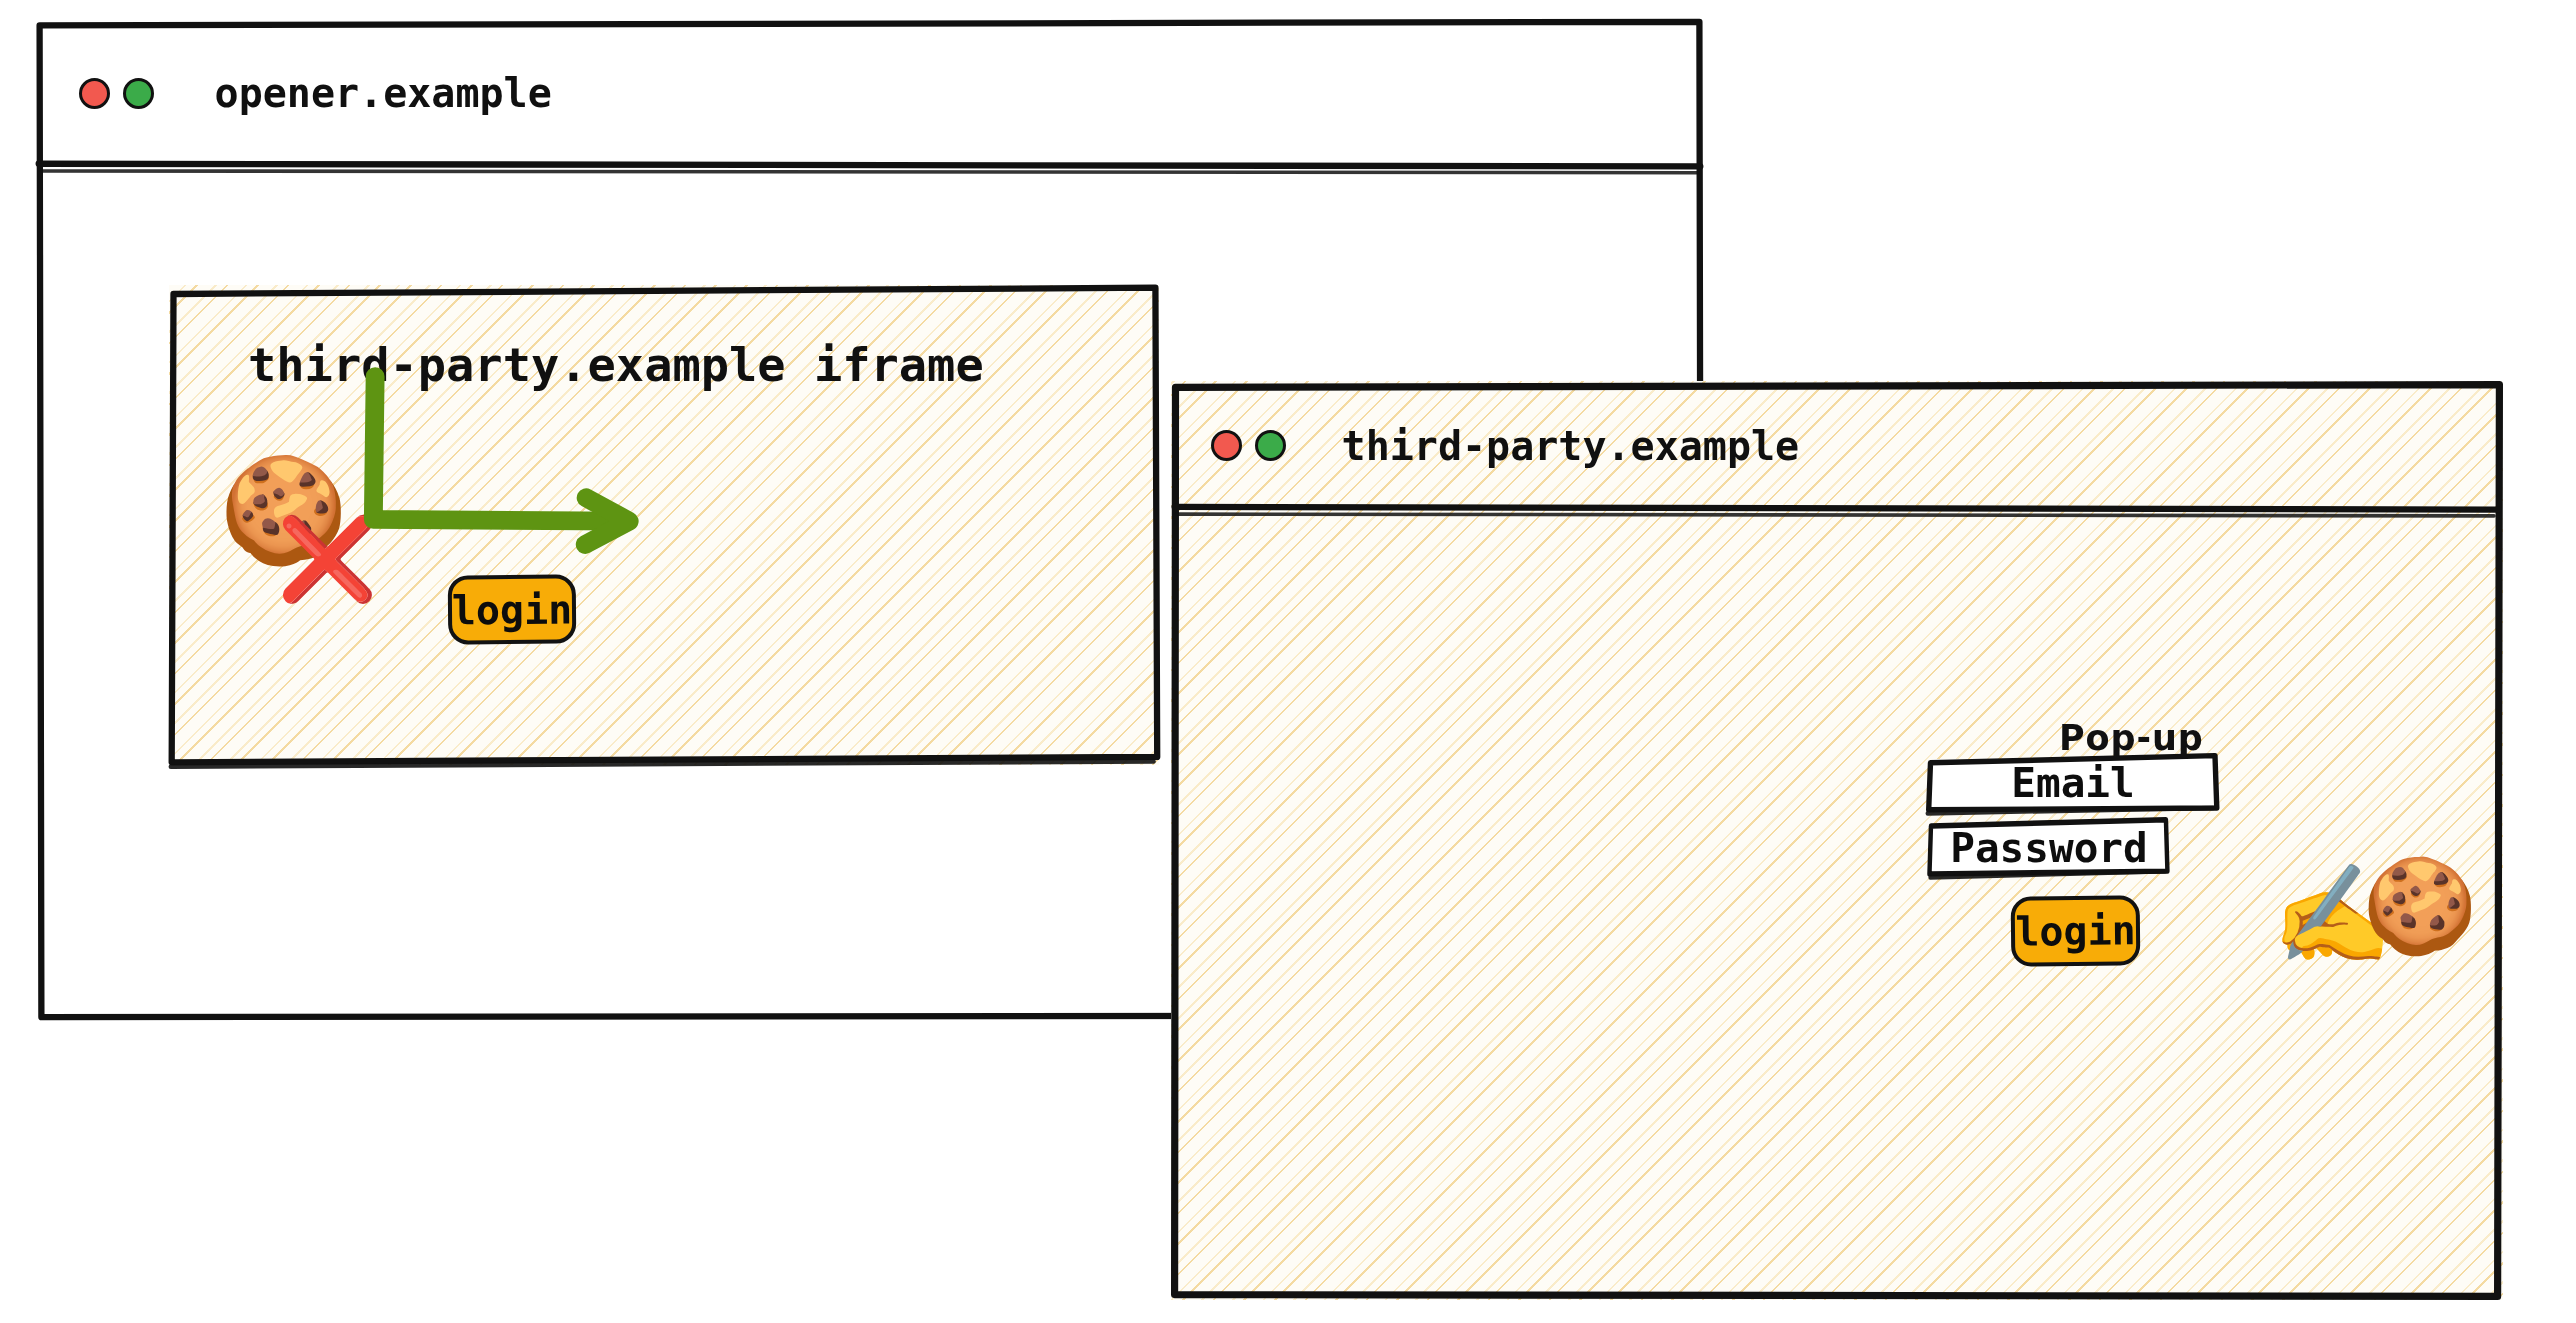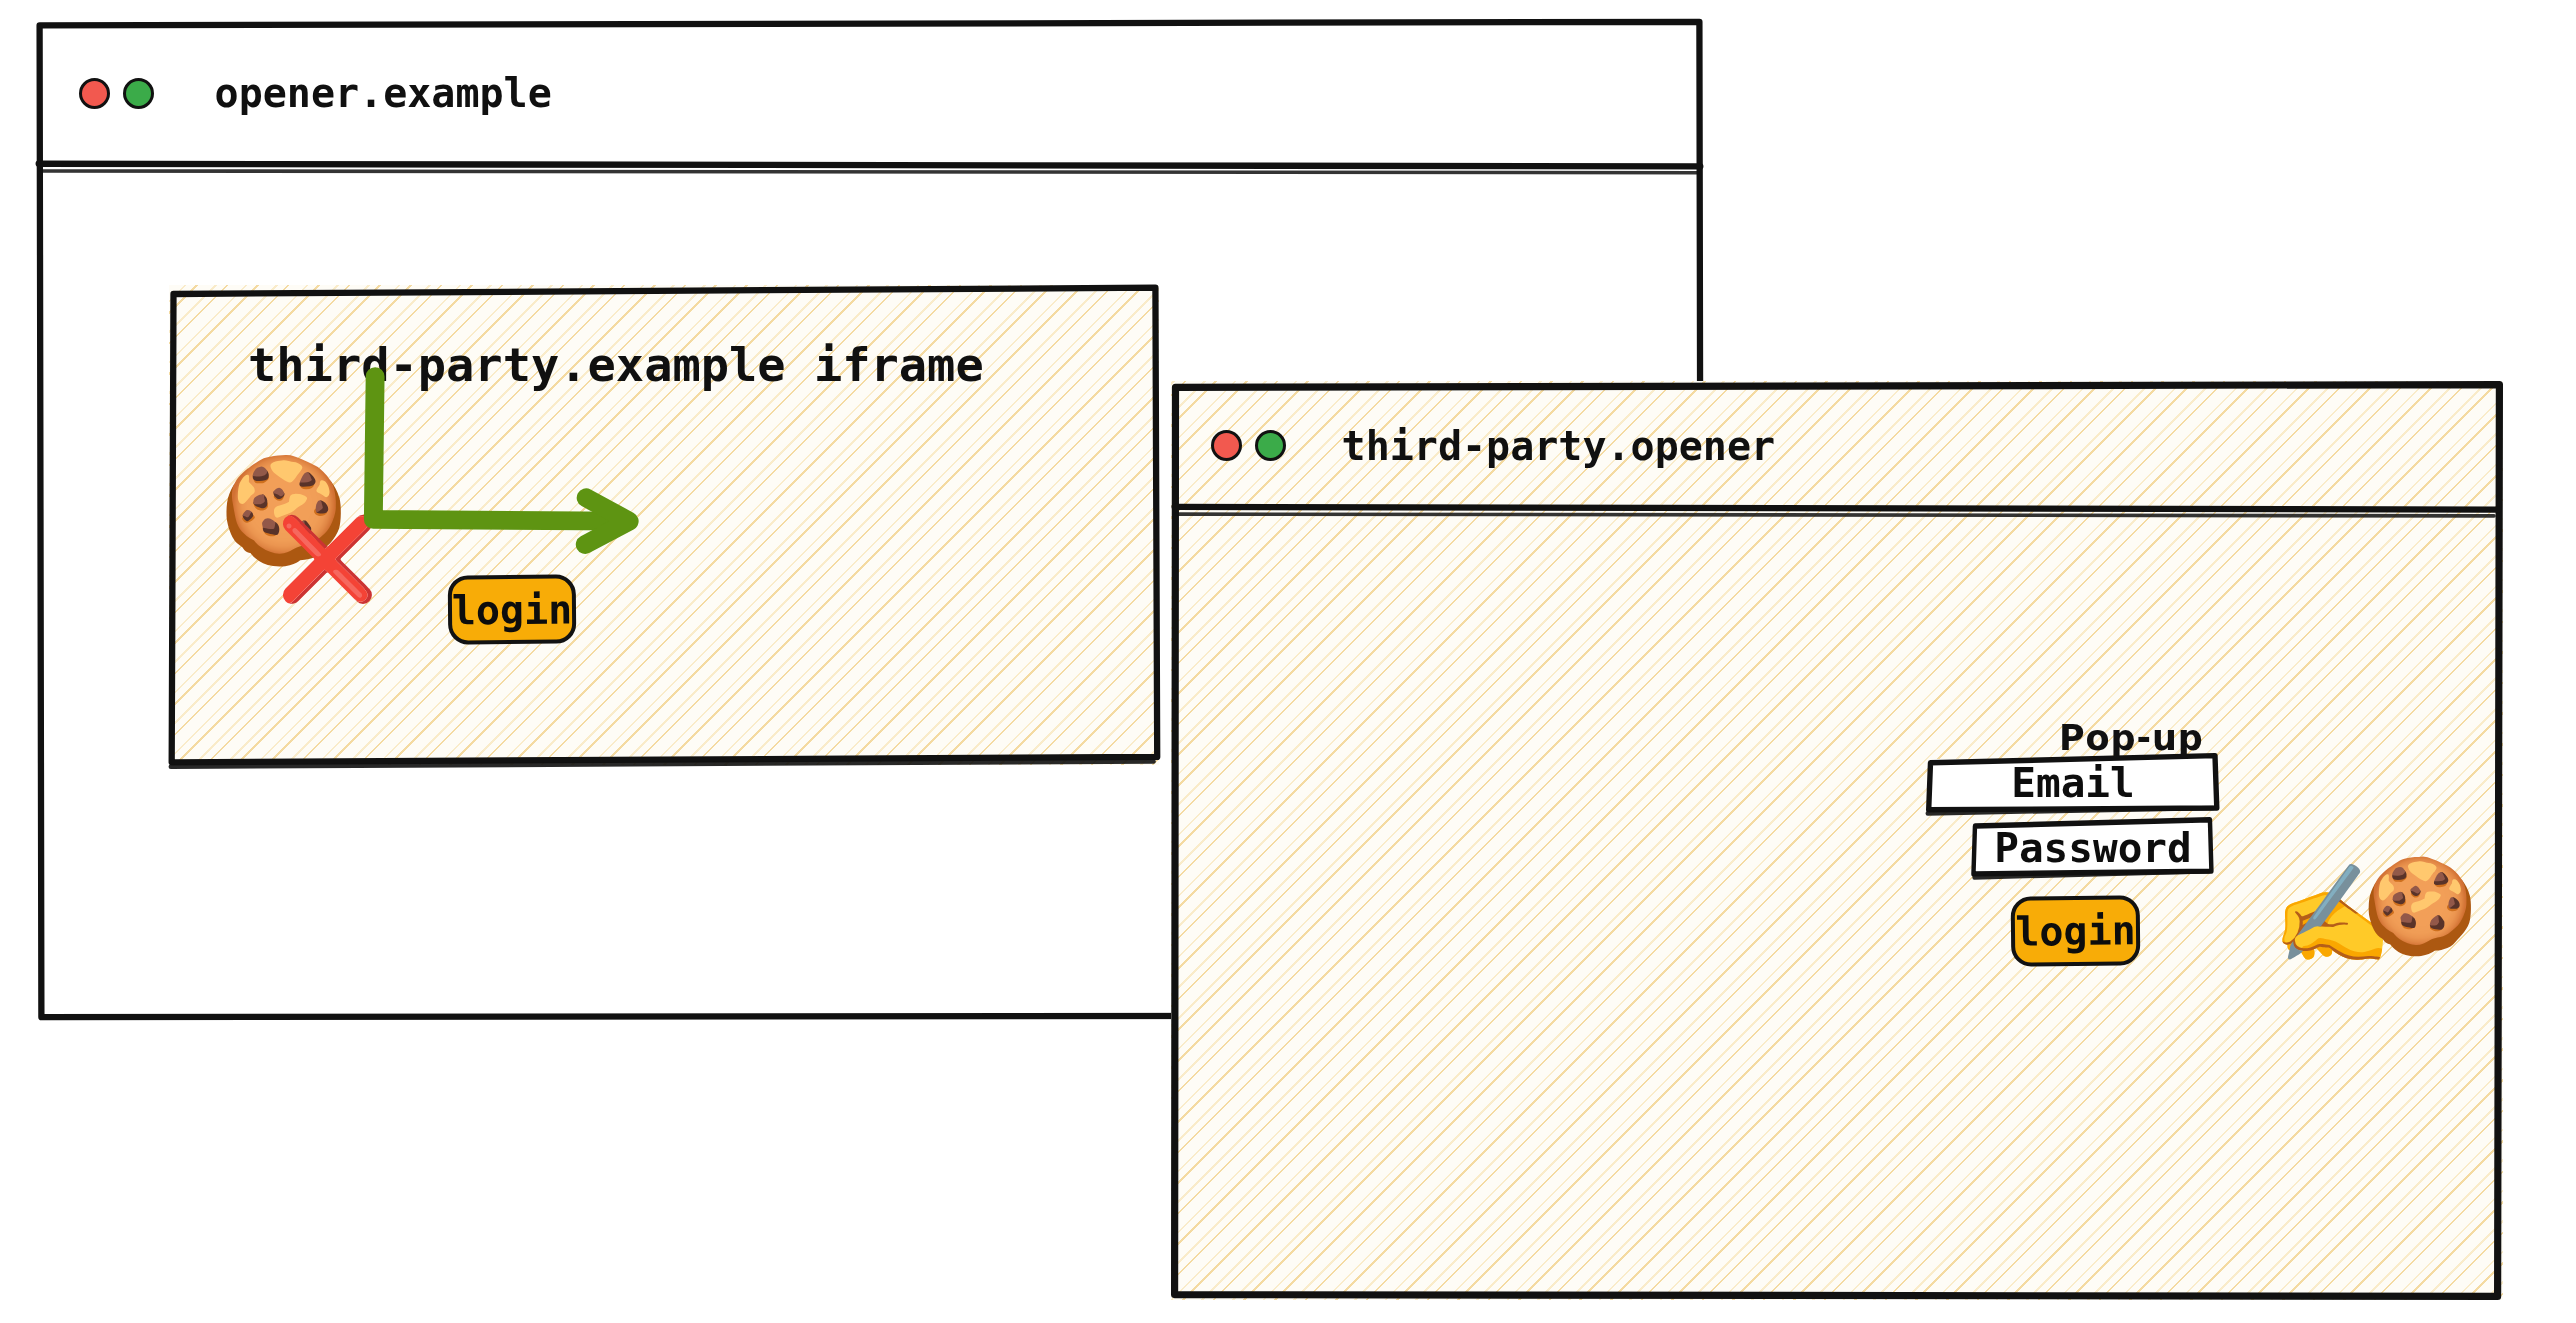--- a/index.html
+++ b/index.html
@@ -162,21 +162,21 @@
     justify-content: center;
     box-sizing: border-box;
     font-family: "DejaVu Sans Mono", monospace;
     font-size: 41px;
     font-weight: 700;
     color: #0d0d0d;
   }
   .field-border { position: absolute; inset: -7.2px; pointer-events: none; }
   .field-border svg { display:block; width:100%; height:100%; overflow: visible; }
   #field-email    { left: 762px; top: 378px; width: 280px; height: 47px; }
-  #field-password { left: 808px; top: 443px; width: 228px; height: 47px; }
+  #field-password { left: 764px; top: 443px; width: 228px; height: 47px; }
 
   
   #popup-caption {
     position: absolute;
     left: 888px; top: 337px;
     font-family: "DejaVu Sans", sans-serif;
     font-size: 35px;
     font-weight: 600;
     color: #111111;
     letter-spacing: 0.9px;
@@ -253,21 +253,21 @@
         <path d="M4,140 L1477,143" fill="none" stroke="#111111" stroke-width="7" stroke-linecap="round"></path>
         <path d="M6,148 L1472,150" fill="none" stroke="#111111" stroke-width="4" stroke-linecap="round" opacity="0.85"></path>
       </svg>
     </div>
 
     <div class="titlebar">
       <div class="dots">
         <span class="dot red"></span>
         <span class="dot green"></span>
       </div>
-      <span class="win-title">third-party.opener</span>
+      <span class="win-title">third-party.example</span>
     </div>
 
     <div class="field" id="field-email">
       <div class="field-border">
         <svg viewBox="0 0 328 68" preserveAspectRatio="none">
           <path d="M5,12 L322,4 L324,62 L3,64 Z" fill="#ffffff" stroke="#111111" stroke-width="6" stroke-linejoin="round"></path>
           <path d="M2,68 L320,62" fill="none" stroke="#111111" stroke-width="5" stroke-linecap="round" opacity="0.9"></path>
         </svg>
       </div>
       <span style="position:relative;">Email</span>

